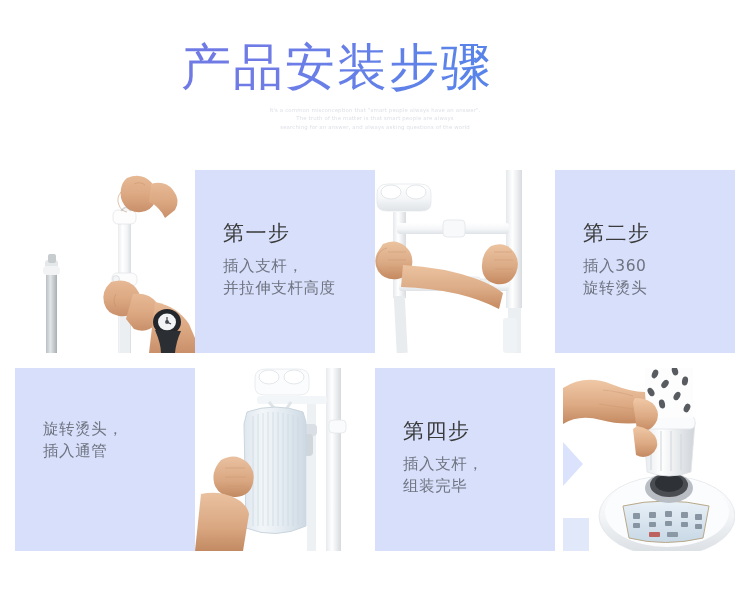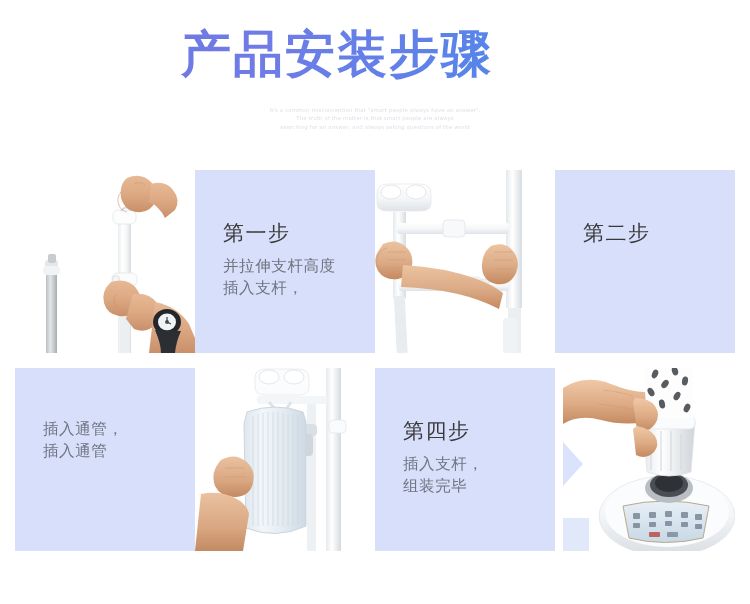--- a/index.html
+++ b/index.html
@@ -7,24 +7,24 @@
     width:750px; height:604px;
     background:#ffffff;
     font-family:"DejaVu Sans","Liberation Sans",sans-serif;
     overflow:hidden;
   }
   #page { position:relative; width:750px; height:604px; background:#fff; }
 
   
   .header { position:absolute; left:0; top:0; width:750px; height:170px; }
   .title {
-    position:absolute; left:0; top:25px; width:674px;
+    position:absolute; left:0; top:38px; width:674px;
     text-align:center;
     font-size:50px; line-height:58px;
-    font-weight:700;
+    font-weight:400;
     letter-spacing:2px;
     background-image:linear-gradient(100deg,#7174e2 0%,#6f7ce6 40%,#5585ea 75%,#4f86ef 100%);
     -webkit-background-clip:text; background-clip:text;
     -webkit-text-fill-color:transparent; color:transparent;
     white-space:nowrap;
   }
   .subtitle {
     position:absolute; left:0; top:106px; width:750px;
     text-align:center;
     font-size:5.4px; line-height:8.3px;
@@ -126,22 +126,22 @@
         <path d="M152 152 l0 -5 M152 152 l4 2" stroke="#3d4147" stroke-width="1.2" fill="none"></path>
         <path d="M140 160 q6 14 6 23 h14 q1 -11 6 -22z" fill="#2b2e33"></path>
       </svg>
     </div>
 
     <div class="cell panel r1 c1">
 
       <div class="ptxt">
         <div class="step-title">第一步</div>
         <div class="step-desc">
+          <div>插入支杆，</div>
           <div>并拉伸支杆高度</div>
-          <div>插入支杆，</div>
         </div>
       </div>
     </div>
 
     <div class="cell photo r1 c2">
       <svg viewBox="0 0 180 183">
         <defs>
           <linearGradient id="gw" x1="0" y1="0" x2="0" y2="1">
             <stop offset="0" stop-color="#ffffff"></stop>
               <stop offset=".55" stop-color="#f4f6f8"></stop>
@@ -187,27 +187,31 @@
         <path d="M119 82 h18 M119 90 h19 M120 99 h18" stroke="#cd9a74" stroke-width="1.1" opacity=".5" fill="none"></path>
 
         <rect x="128" y="148" width="14" height="35" rx="3" fill="#f0f3f5"></rect>
       </svg>
     </div>
 
     <div class="cell panel r1 c3">
 
       <div class="ptxt">
         <div class="step-title">第二步</div>
+        <div class="step-desc">
+          <div>插入360</div>
+          <div>旋转烫头</div>
+        </div>
       </div>
     </div>
 
     <div class="cell panel r2 c0">
       <div class="ptxt">
         <div class="step-desc">
-          <div>插入通管，</div>
+          <div>旋转烫头，</div>
           <div>插入通管</div>
         </div>
       </div>
     </div>
 
     <div class="cell photo r2 c1">
       <svg viewBox="0 0 180 183">
         <defs>
           <linearGradient id="gboard" x1="0" y1="0" x2="1" y2="0">
             <stop offset="0" stop-color="#dfe7ee"></stop>

